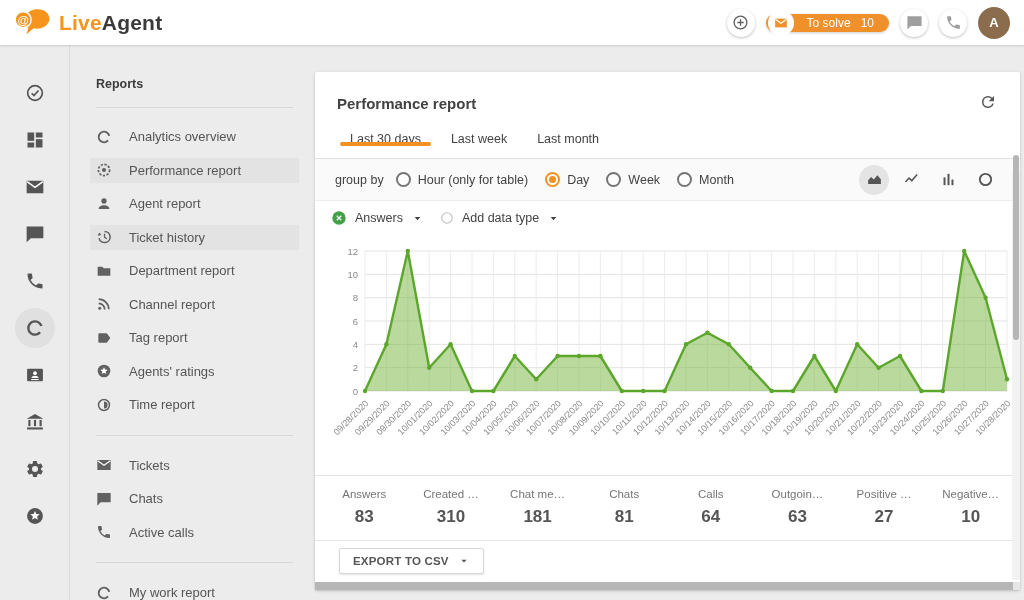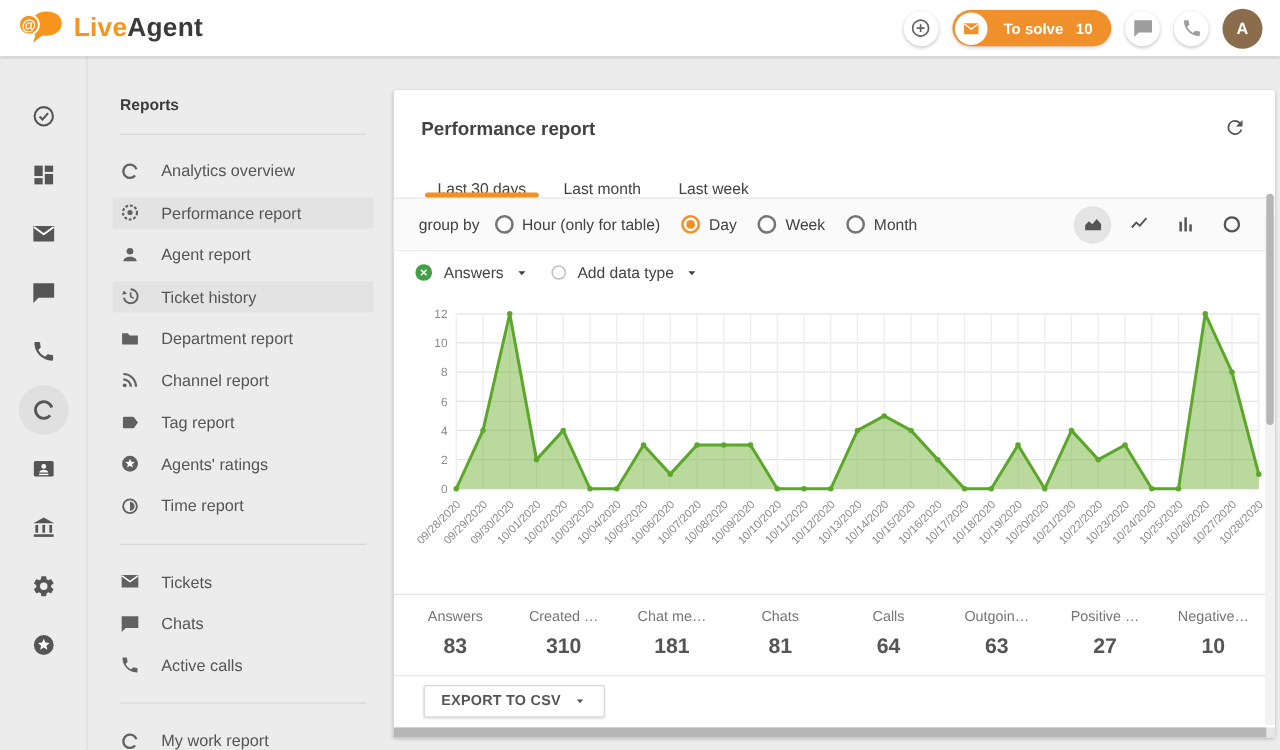--- a/index.html
+++ b/index.html
@@ -13,21 +13,21 @@
 .topbar{height:45px;background:#fff;display:flex;align-items:center;padding:0 14px;box-shadow:0 1px 2px rgba(0,0,0,.14);position:relative;z-index:5;flex:none}
 .logo{display:flex;align-items:center;gap:7px}
 .logo-bubble{width:38px;height:30px}
 .logo-text{font-size:21px;font-weight:bold;letter-spacing:.2px}
 .logo-live{color:#F6941E}
 .logo-agent{color:#3a3a3a}
 .topbar-right{margin-left:auto;display:flex;align-items:center;gap:11px}
 .circle-btn{width:28px;height:28px;border-radius:50%;background:#fff;border:none;box-shadow:0 1px 3px rgba(0,0,0,.25);display:flex;align-items:center;justify-content:center;color:#616161;cursor:pointer}
 .circle-btn .ic{width:17px;height:17px}
 .circle-btn.muted{color:#9e9e9e}
-.pill{height:29px;border-radius:15px;background:#F0902B;display:flex;align-items:center;padding:2px;color:#fff;font-weight:bold;font-size:12px;box-shadow:0 1px 3px rgba(0,0,0,.2);cursor:pointer}
+.pill{height:18px;border-radius:15px;background:#F0902B;display:flex;align-items:center;padding:2px;color:#fff;font-weight:normal;font-size:12px;box-shadow:0 1px 3px rgba(0,0,0,.2);cursor:pointer}
 .pill-circle{width:26px;height:26px;border-radius:50%;background:#fff;display:flex;align-items:center;justify-content:center;color:#F0902B;flex:none}
 .pill-circle .ic{width:14px;height:14px}
 .pill-label{margin:0 10px 0 13px}
 .pill-count{margin-right:13px}
 .avatar{width:32px;height:32px;border-radius:50%;background:#8B6D4E;color:#fff;font-weight:bold;font-size:13px;display:flex;align-items:center;justify-content:center;cursor:pointer}
 
 
 .content{flex:1;display:flex;min-height:0}
 .rail{width:70px;flex:none;border-right:1px solid #dcdcdc;padding-top:24px;display:flex;flex-direction:column;align-items:center}
 .rail-item{width:47px;height:47px;display:flex;align-items:center;justify-content:center;color:#555;position:relative;cursor:pointer}
@@ -43,21 +43,21 @@
 .menu-item.hl{background:#e3e3e3}
 .menu-item .ic{width:16px;height:16px;color:#616161;flex:none}
 
 
 .main-area{flex:1;position:relative;padding:27px 4px 0 0;min-width:0}
 .card{background:#fff;border-radius:2px;box-shadow:0 1px 3px rgba(0,0,0,.22);height:518px;display:flex;flex-direction:column;position:relative}
 .card-header{display:flex;align-items:center;padding:21px 22px 7px;flex:none}
 .card-title{font-size:15px;font-weight:bold;color:#424242}
 .refresh-btn{margin-left:auto;width:20px;height:20px;color:#555;background:none;border:none;cursor:pointer}
 .refresh-btn .ic{width:18px;height:18px}
-.tabs{display:flex;align-items:flex-end;padding:0 20px;border-bottom:1px solid #e2e2e2;height:39px;flex:none}
+.tabs{display:flex;align-items:center;padding:0 20px;border-bottom:1px solid #e2e2e2;height:39px;flex:none}
 .tab{display:flex;align-items:center;padding:0 15px;font-size:12.5px;color:#424242;position:relative;cursor:pointer;gap:7px;white-space:nowrap}
 .tab.active::after{content:"";position:absolute;left:5px;right:5px;bottom:0;height:4px;border-radius:3px;background:#F29024}
 .tab.filter{font-size:11.5px;margin-left:12px;color:#4a4a4a}
 .tab .ic{width:15px;height:15px;color:#555}
 .groupby{height:42px;background:#fafafa;border-bottom:1px solid #ededed;display:flex;align-items:center;padding:0 20px;font-size:12.5px;color:#424242;flex:none}
 .gb-label{margin-right:12px}
 .radio-opt{display:flex;align-items:center;gap:7px;margin-right:17px;cursor:pointer;white-space:nowrap}
 .radio{width:15px;height:15px;border:2px solid #757575;border-radius:50%;position:relative;flex:none;background:#fff}
 .radio.sel{border-color:#F29024}
 .radio.sel::after{content:"";position:absolute;left:2px;top:2px;right:2px;bottom:2px;background:#F29024;border-radius:50%}
@@ -362,24 +362,24 @@
                 </svg>
               </span>
           </button>
         </div>
 
         <div class="tabs" id="tabs">
             <div class="tab active">
               <span>Last 30 days</span>
             </div>
             <div class="tab">
-              <span>Last month</span>
+              <span>Last week</span>
             </div>
             <div class="tab">
-              <span>Last week</span>
+              <span>Last month</span>
             </div>
           </div>
 
         <div class="groupby">
           <span class="gb-label">group by</span>
           <span id="radios" style="display:flex;align-items:flex-end">
               <span class="radio-opt">
                 <span class="radio"></span>
                 <span>Hour (only for table)</span>
               </span>

